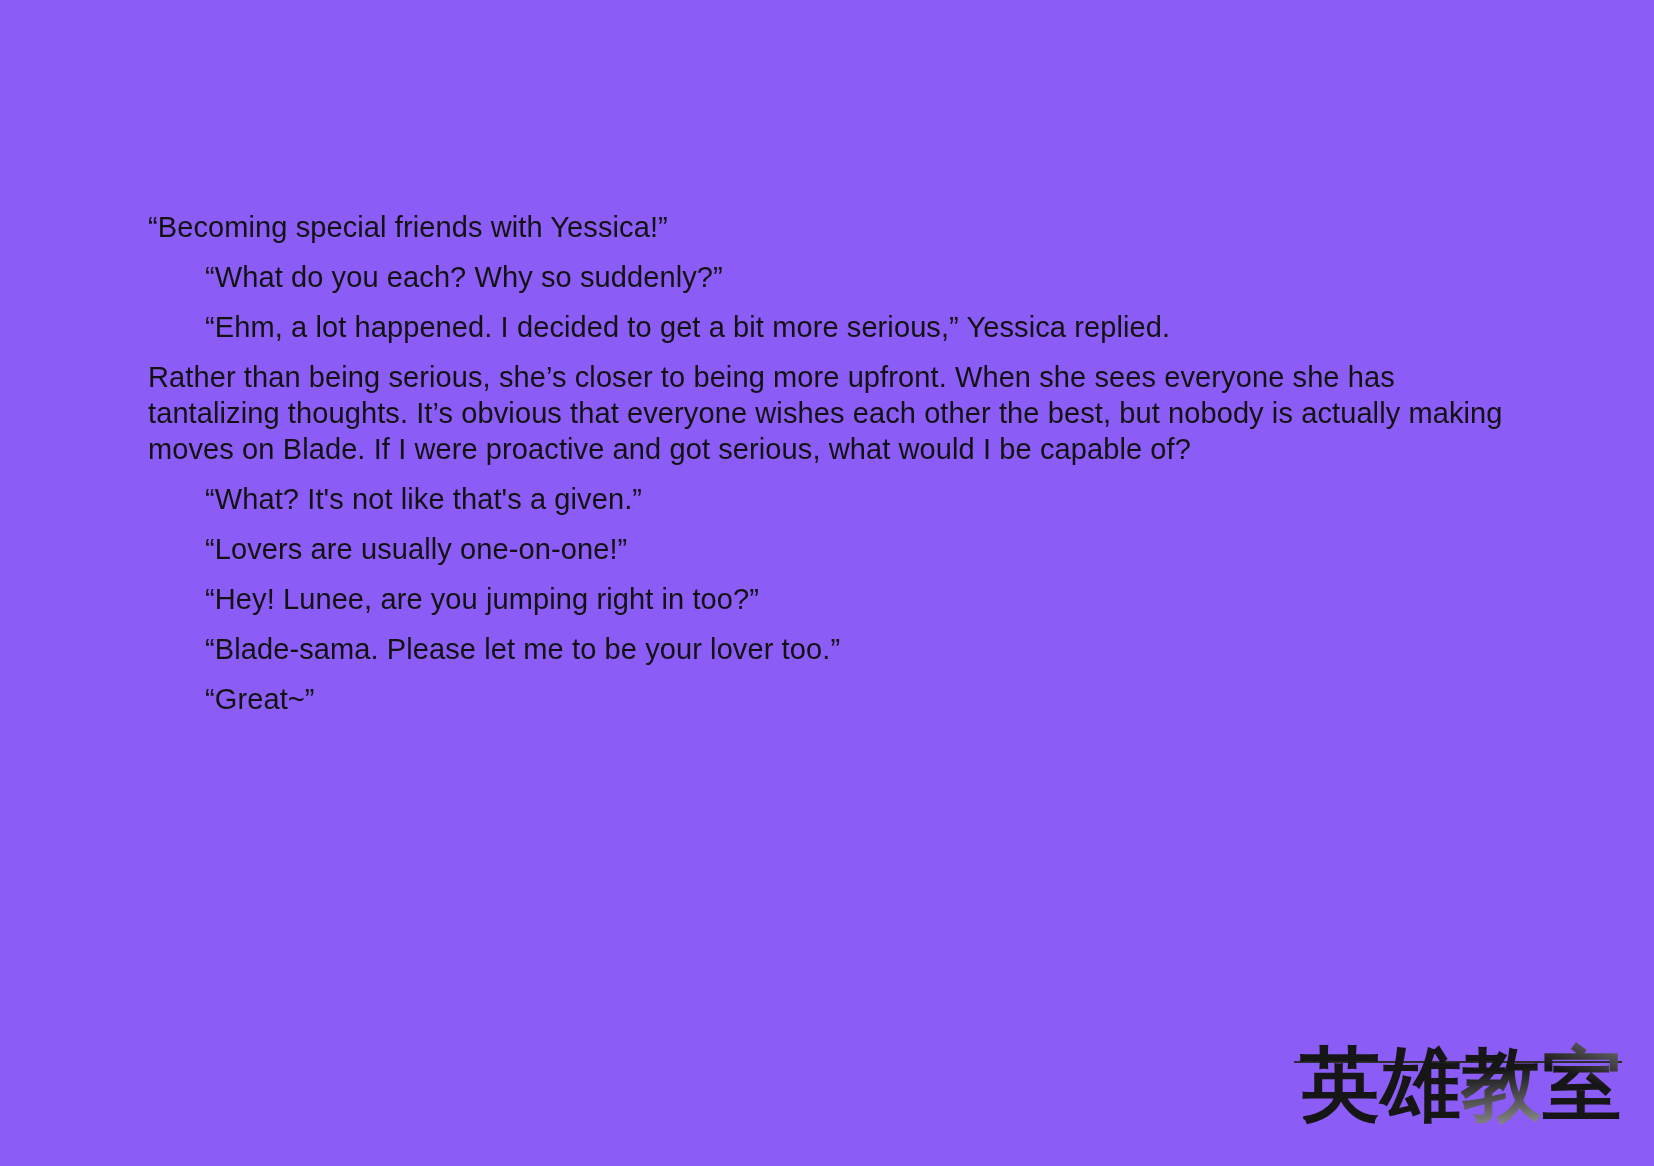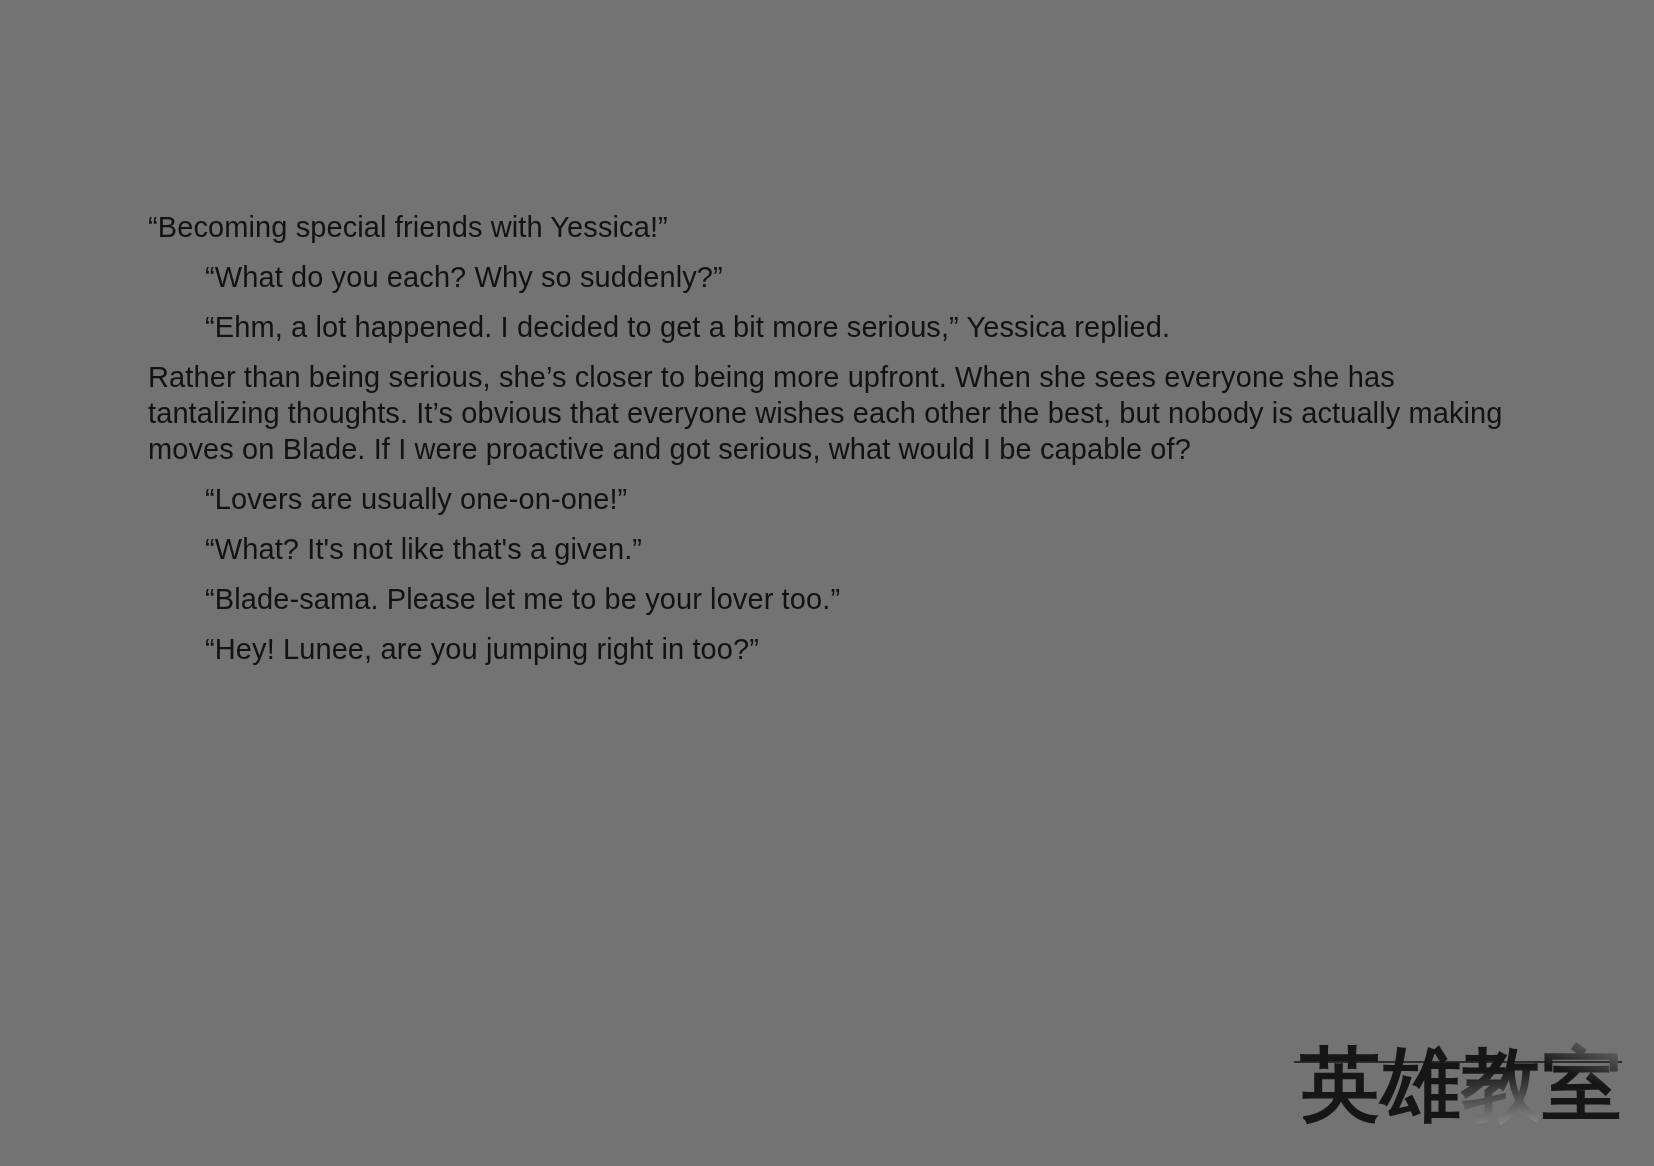--- a/index.html
+++ b/index.html
@@ -10,21 +10,21 @@
     width: 1654px;
     height: 1166px;
     background: #ffffff;
     position: relative;
     overflow: hidden;
     font-family: "Liberation Sans", sans-serif;
   }
   .page {
     position: absolute;
     inset: 0;
-    background: #737373;
+    background: #8b5cf6;
   }
   .content {
     position: absolute;
     left: 148px;
     top: 209px;
     width: 1380px;
     color: #121212;
     font-size: 29px;
     line-height: 36px;
     letter-spacing: 0.1px;
@@ -80,24 +80,25 @@
 </head>
 <body>
 
 <div class="page">
 
   <div class="content">
     <p>“Becoming special friends with Yessica!”</p>
     <p class="dialogue">“What do you each? Why so suddenly?”</p>
     <p class="dialogue">“Ehm, a lot happened. I decided to get a bit more serious,” Yessica replied.</p>
     <p>Rather than being serious, she’s closer to being more upfront. When she sees everyone she has tantalizing thoughts. It’s obvious that everyone wishes each other the best, but nobody is actually making moves on Blade. If I were proactive and got serious, what would I be capable of?</p>
+    <p class="dialogue">“What? It's not like that's a given.”</p>
     <p class="dialogue">“Lovers are usually one-on-one!”</p>
-    <p class="dialogue">“What? It's not like that's a given.”</p>
+    <p class="dialogue">“Hey! Lunee, are you jumping right in too?”</p>
     <p class="dialogue">“Blade-sama. Please let me to be your lover too.”</p>
-    <p class="dialogue">“Hey! Lunee, are you jumping right in too?”</p>
+    <p class="dialogue">“Great~”</p>
   </div>
 
   <div class="logo">
     <span class="logo-line"></span>
     <span class="kanji">英</span>
     <span class="kanji">雄</span>
     <span class="kanji fade">教</span>
     <span class="kanji halffade">室</span>
   </div>
 

